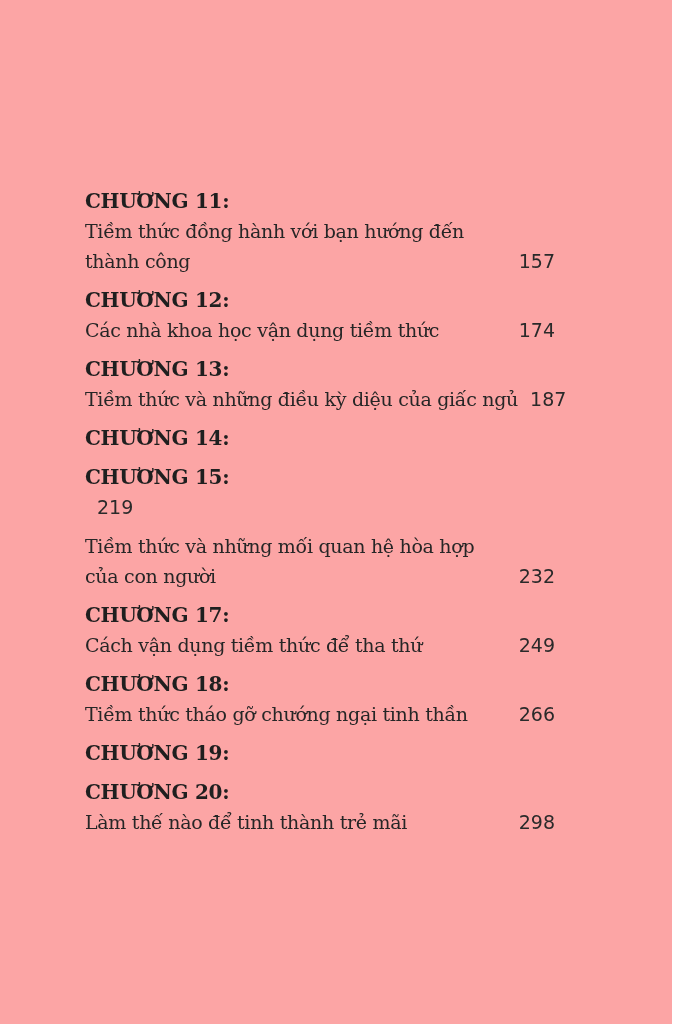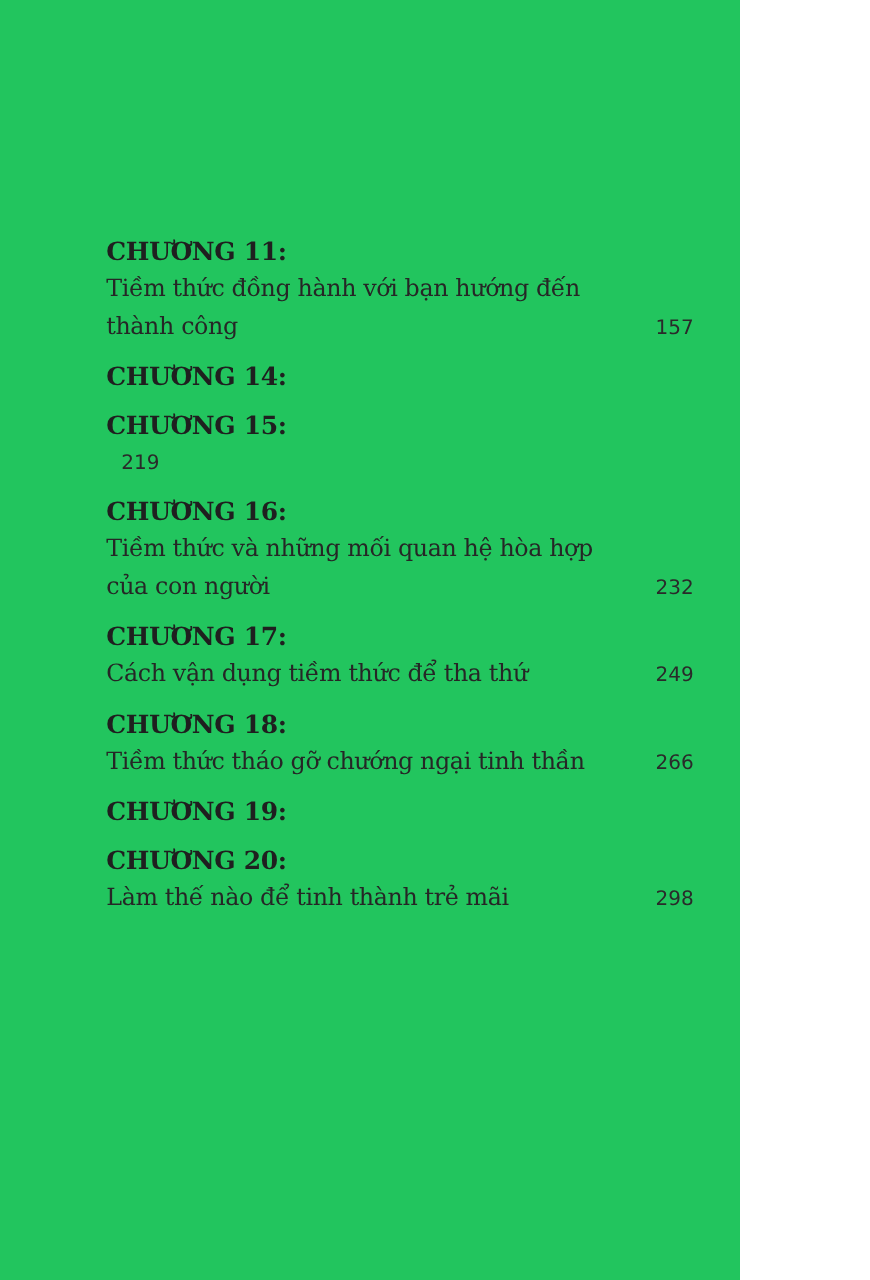--- a/index.html
+++ b/index.html
@@ -2,23 +2,23 @@
 <html><head>
 <meta charset="utf-8">
 <style>
   html, body {
     margin: 0;
     padding: 0;
     background: #ffffff;
   }
   .page {
     position: relative;
-    width: 592px;
+    width: 672px;
     height: 1024px;
-    background: #22c55e;
+    background: #fca5a5;
     box-sizing: border-box;
     padding: 186px 56px 0 85px;
     overflow: hidden;
     font-family: "DejaVu Serif", "Liberation Serif", serif;
     color: #242424;
   }
   .toc {
     width: 470px;
   }
   .chapter {
@@ -40,21 +40,21 @@
     font-weight: 400;
     line-height: 30px;
     letter-spacing: -0.3px;
     color: #262626;
   }
   .title-text {
     white-space: nowrap;
   }
   .page-num {
     font-family: "DejaVu Sans", "Liberation Sans", sans-serif;
-    font-size: 16px;
+    font-size: 19px;
     letter-spacing: 0;
     color: #2a2a2a;
     padding-left: 12px;
   }
 </style>
 </head>
 <body>
 
 <div class="page">
   <div class="toc">
@@ -62,35 +62,48 @@
     <div class="chapter-label">CHƯƠNG 11:</div>
   <div class="title-row">
           <span class="title-text">Tiềm thức đồng hành với bạn hướng đến</span>
         </div>
         <div class="title-row">
           <span class="title-text">thành công</span>
           <span class="page-num">157</span>
         </div>
       </div>
 
+  <div class="chapter">
+    <div class="chapter-label">CHƯƠNG 12:</div>
+  <div class="title-row">
+          <span class="title-text">Các nhà khoa học vận dụng tiềm thức</span>
+          <span class="page-num">174</span>
+        </div>
+      </div>
 
+  <div class="chapter">
+    <div class="chapter-label">CHƯƠNG 13:</div>
+  <div class="title-row">
+          <span class="title-text">Tiềm thức và những điều kỳ diệu của giấc ngủ</span>
+          <span class="page-num">187</span>
+        </div>
+      </div>
 
   <div class="chapter">
     <div class="chapter-label">CHƯƠNG 14:</div>
       </div>
 
   <div class="chapter">
     <div class="chapter-label">CHƯƠNG 15:</div>
   <div class="title-row">
           <span class="page-num">219</span>
         </div>
       </div>
 
   <div class="chapter">
-    <div class="chapter-label">CHƯƠNG 16:</div>
   <div class="title-row">
           <span class="title-text">Tiềm thức và những mối quan hệ hòa hợp</span>
         </div>
         <div class="title-row">
           <span class="title-text">của con người</span>
           <span class="page-num">232</span>
         </div>
       </div>
 
   <div class="chapter">

